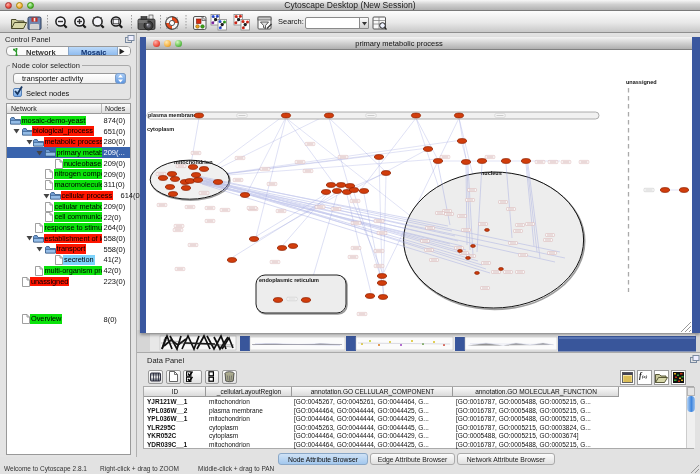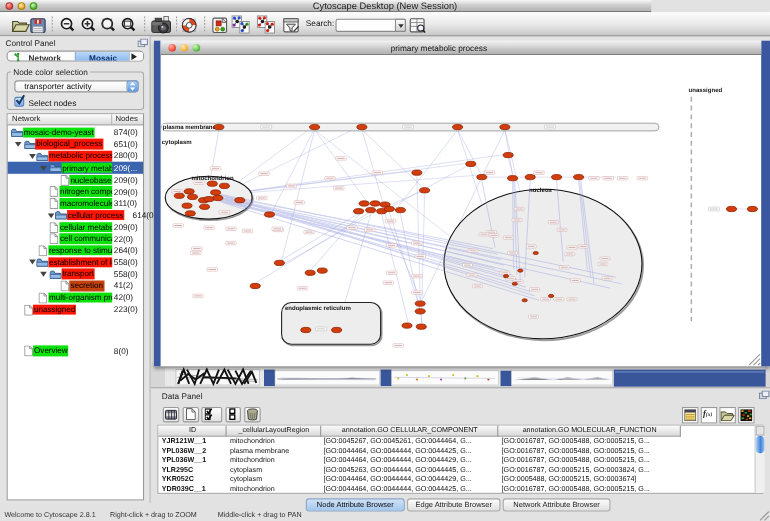--- a/index.html
+++ b/index.html
@@ -1,21 +1,21 @@
 <!DOCTYPE html>
 <html><head><meta charset="utf-8">
 <style>
 *{margin:0;padding:0;box-sizing:border-box;}
 html,body{width:700px;height:474px;overflow:hidden;}
 body{font-family:"Liberation Sans",sans-serif;background:#e2e2e2;position:relative;}
 .abs{position:absolute;}
 </style></head>
 <body>
 
-<div class="abs" style="left:0;top:0;width:592px;height:11px;background:linear-gradient(#f7f7f7,#cfcfcf 45%,#b2b2b2);border-bottom:1px solid #7a7a7a;">
+<div class="abs" style="left:0;top:0;width:700px;height:11px;background:linear-gradient(#f7f7f7,#cfcfcf 45%,#b2b2b2);border-bottom:1px solid #7a7a7a;">
  <div class="abs" style="left:5px;top:2px;width:7px;height:7px;border-radius:50%;background:radial-gradient(circle at 35% 30%,#ffb0a8,#ee4e3e 60%,#b02015);border:0.5px solid #a33;"></div>
  <div class="abs" style="left:16px;top:2px;width:7px;height:7px;border-radius:50%;background:radial-gradient(circle at 35% 30%,#ffe9b0,#f6b242 60%,#c07d10);border:0.5px solid #a80;"></div>
  <div class="abs" style="left:27px;top:2px;width:7px;height:7px;border-radius:50%;background:radial-gradient(circle at 35% 30%,#d6f8c0,#61c04e 60%,#2c8a1e);border:0.5px solid #390;"></div>
  <div class="abs" style="left:0;top:0;width:700px;height:11px;text-align:center;font-size:8.5px;line-height:11px;color:#1a1a1a;">Cytoscape Desktop (New Session)</div>
 </div>
 
 <div class="abs" style="left:0;top:11px;width:700px;height:22px;background:linear-gradient(#fdfdfd,#e8e8e8 55%,#c8c8c8);border-bottom:1px solid #8e8e8e;">
 <svg class="abs" style="left:0;top:0;" width="700" height="22" viewBox="0 0 700 22">
 
  <g stroke="#9a9a9a" stroke-width="1" stroke-dasharray="1.5,1.5">
@@ -319,21 +319,21 @@
           <path d="M0.5 4.5 L10.5 4.5 L10.5 8 L0.5 8 Z" fill="#94bce6" stroke="#2f5585" stroke-width="0.6"></path>
         </svg>
         <span class="abs" style="left:48.5px;top:0.8px;background:#ff1500;font-size:7.4px;letter-spacing:-0.05px;color:#000;padding:0 1px;white-space:nowrap;overflow:hidden;max-width:46px;line-height:9.5px;">transport</span>
         <span class="abs" style="left:96.5px;top:1px;font-size:7.5px;color:#111;">558(0)</span>
       </div>
 <div class="abs" style="left:0;top:150.4px;width:123px;height:10.72px;">
         <svg class="abs" style="left:47.5px;top:0.8px;" width="8" height="10" viewBox="0 0 8 10">
           <path d="M0.5 0.5 L5 0.5 L7.5 3 L7.5 9.5 L0.5 9.5 Z" fill="#fff" stroke="#888" stroke-width="0.8"></path>
           <path d="M5 0.5 L5 3 L7.5 3" fill="none" stroke="#888" stroke-width="0.8"></path>
         </svg>
-        <span class="abs" style="left:56.0px;top:0.8px;background:#c2410c;font-size:7.4px;letter-spacing:-0.05px;color:#000;padding:0 1px;white-space:nowrap;overflow:hidden;max-width:39px;line-height:9.5px;">secretion</span>
+        <span class="abs" style="left:56.0px;top:0.8px;background:#7dd3fc;font-size:7.4px;letter-spacing:-0.05px;color:#000;padding:0 1px;white-space:nowrap;overflow:hidden;max-width:39px;line-height:9.5px;">secretion</span>
         <span class="abs" style="left:96.5px;top:1px;font-size:7.5px;color:#111;">41(2)</span>
       </div>
 <div class="abs" style="left:0;top:161.1px;width:123px;height:10.72px;">
         <svg class="abs" style="left:28px;top:0.8px;" width="8" height="10" viewBox="0 0 8 10">
           <path d="M0.5 0.5 L5 0.5 L7.5 3 L7.5 9.5 L0.5 9.5 Z" fill="#fff" stroke="#888" stroke-width="0.8"></path>
           <path d="M5 0.5 L5 3 L7.5 3" fill="none" stroke="#888" stroke-width="0.8"></path>
         </svg>
         <span class="abs" style="left:36.5px;top:0.8px;background:#0ae20a;font-size:7.4px;letter-spacing:-0.05px;color:#000;padding:0 1px;white-space:nowrap;overflow:hidden;max-width:58px;line-height:9.5px;">multi-organism pro</span>
         <span class="abs" style="left:96.5px;top:1px;font-size:7.5px;color:#111;">42(0)</span>
       </div>

